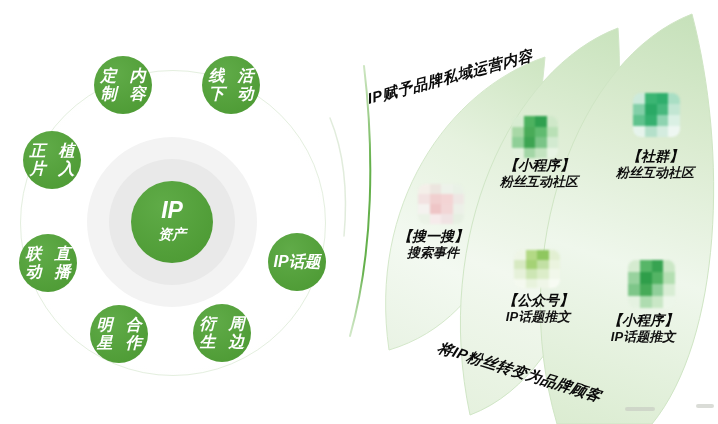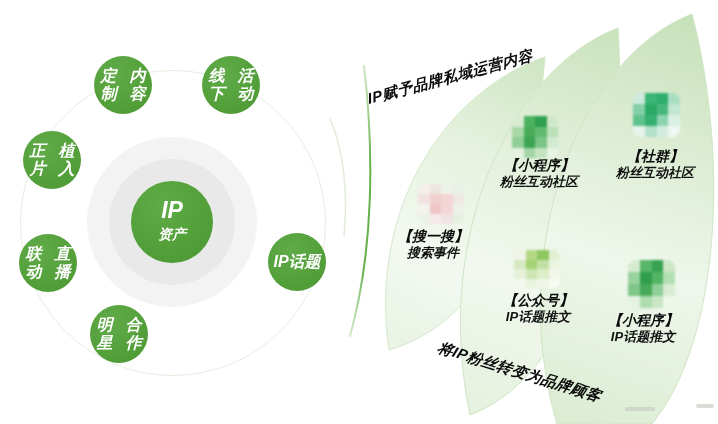--- a/index.html
+++ b/index.html
@@ -130,20 +130,24 @@
     <span>联动</span>
     <span>直播</span>
   </div>
   <div class="sat" style="left:268px;top:233px;">
     <span>IP</span>
     <span>话题</span>
   </div>
   <div class="sat" style="left:90px;top:305px;">
     <span>明星</span>
     <span>合作</span>
+  </div>
+  <div class="sat" style="left:193px;top:304px;">
+    <span>衍生</span>
+    <span>周边</span>
   </div>
 
   <div class="caption top">IP赋予品牌私域运营内容</div>
   <div class="caption bottom">将IP粉丝转变为品牌顾客</div>
 
   <div class="mosaic" style="left:418px;top:184px;width:46px;height:40px;">
       <span style="background: rgb(244, 239, 233);"></span>
       <span style="background: rgb(236, 229, 223);"></span>
       <span style="background: rgb(237, 242, 234);"></span>
       <span style="background: rgb(233, 241, 230);"></span>

